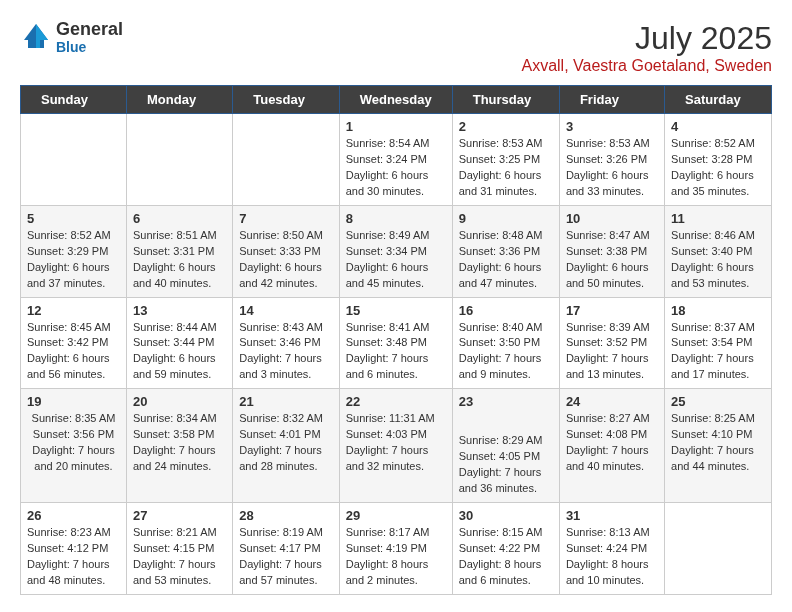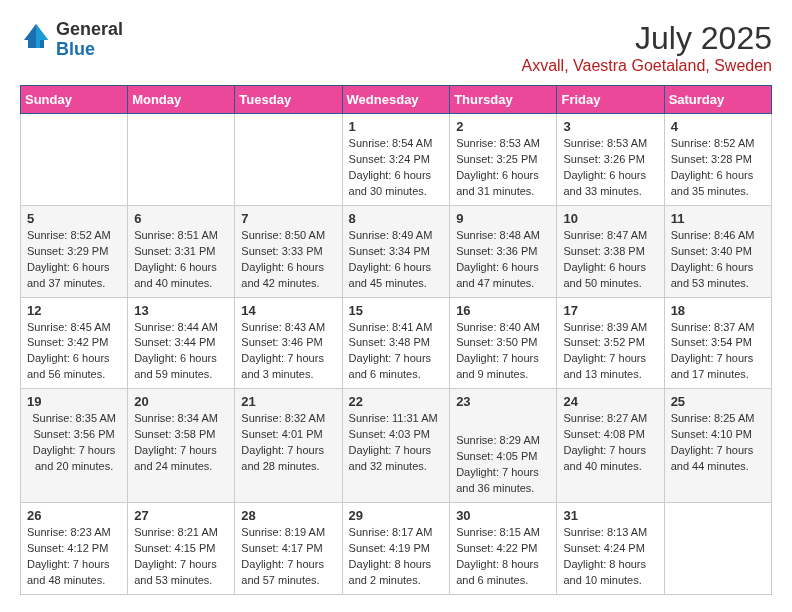--- a/index.html
+++ b/index.html
@@ -25,21 +25,21 @@
       display: flex;
       flex-direction: column;
       line-height: 1.1;
     }
     .logo-general {
       font-size: 18px;
       font-weight: bold;
       color: #333;
     }
     .logo-blue {
-      font-size: 18px;
+      font-size: 14px;
       font-weight: bold;
       color: #1a6faf;
     }
     .logo-icon {
       width: 32px;
       height: 32px;
     }
     .title-block {
       text-align: right;
     }
@@ -51,24 +51,24 @@
     .location {
       font-size: 16px;
       color: #b91c1c;
     }
     .calendar {
       width: 100%;
       border-collapse: collapse;
       border: 1px solid #ccc;
     }
     .calendar th {
-      background-color: #ec4899;
+      background-color: #404040;
       color: white;
       text-align: left;
-      padding: 6px 4px;
+      padding: 6px 20px;
       font-size: 13px;
       font-weight: bold;
       border: 1px solid #2a5a90;
     }
     .calendar td {
       vertical-align: top;
       padding: 5px 6px;
       border: 1px solid #ccc;
       width: 108px;
       min-height: 80px;

